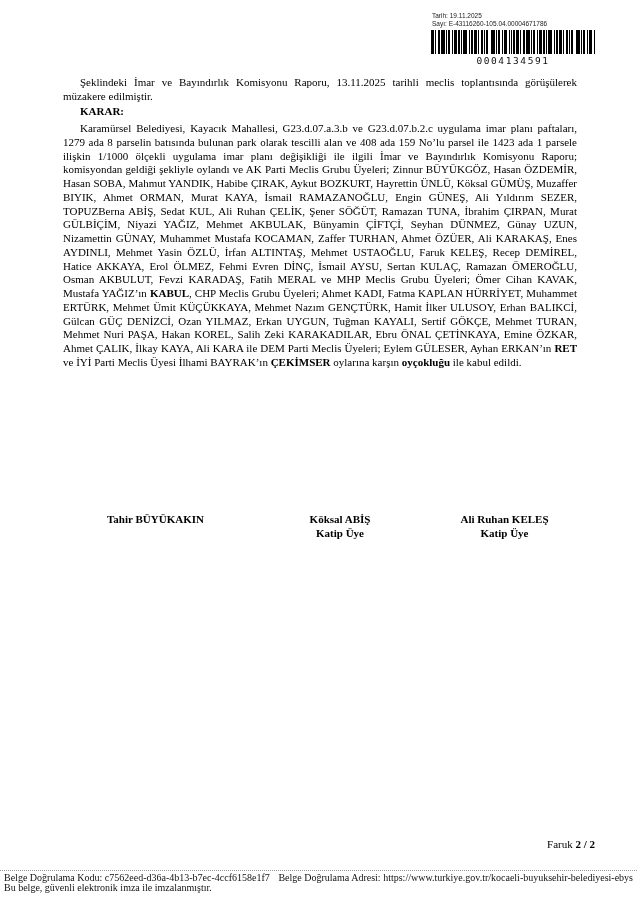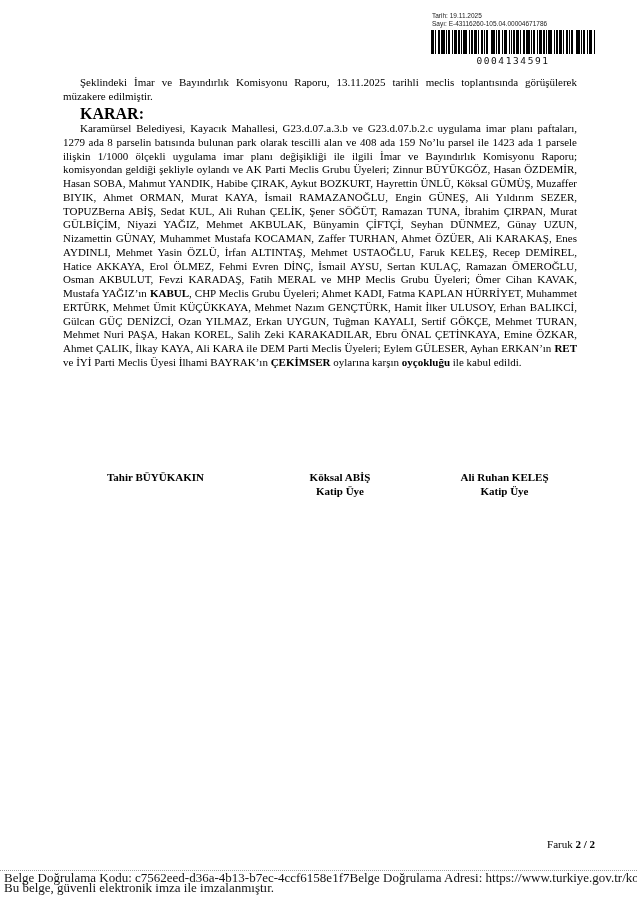--- a/index.html
+++ b/index.html
@@ -54,37 +54,37 @@
     width: 514px;
     font-size: 11px;
     line-height: 13.9px;
     text-align: justify;
     text-indent: 17px;
   }
   .karar-heading {
     position: absolute;
     top: 105px;
     left: 80px;
-    font-size: 16px;
+    font-size: 11px;
     font-weight: bold;
   }
   .karar-text {
     position: absolute;
     top: 122px;
     left: 63px;
     width: 514px;
     font-size: 11px;
     line-height: 13.75px;
     text-align: justify;
     text-indent: 17px;
   }
   
   .signatures {
     position: absolute;
-    top: 470px;
+    top: 512px;
     left: 63px;
     width: 514px;
     display: flex;
     justify-content: space-between;
   }
   .sig-block {
     text-align: center;
     font-weight: bold;
     font-size: 11px;
     line-height: 14px;
@@ -105,21 +105,21 @@
     top: 870px;
     left: 0;
     width: 637px;
     border-top: 1px dotted #999;
   }
   .footer {
     position: absolute;
     top: 873px;
     left: 4px;
     width: 629px;
-    font-size: 13px;
+    font-size: 10px;
     line-height: 10px;
     color: #111;
   }
   .footer-line1 { display: flex; justify-content: space-between; white-space: nowrap; }
 </style>
 </head>
 <body>
 
 <div class="page">
 

